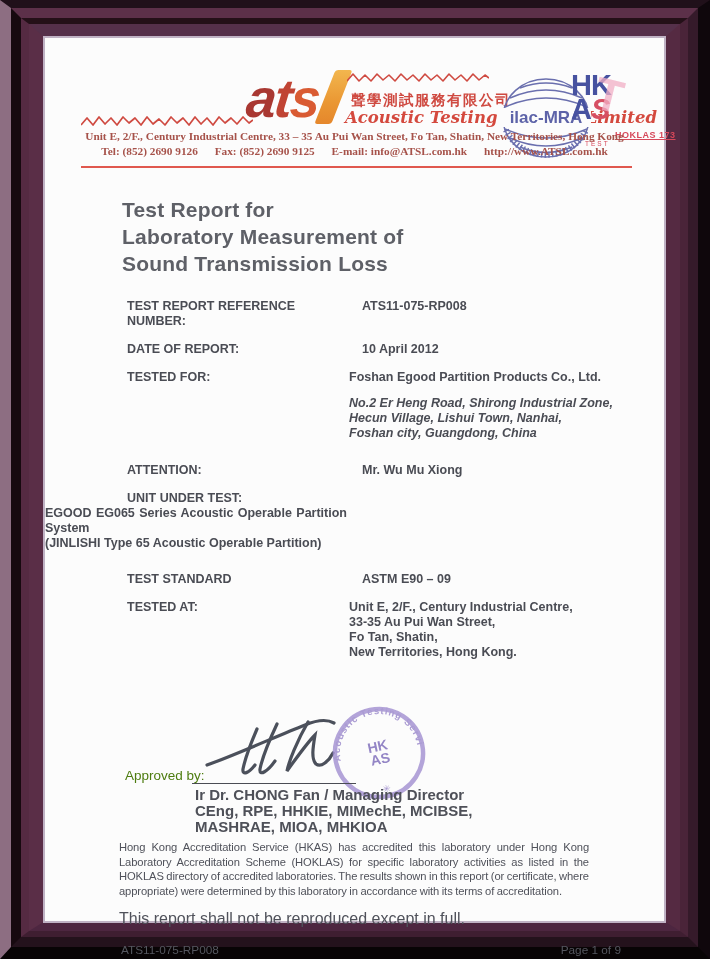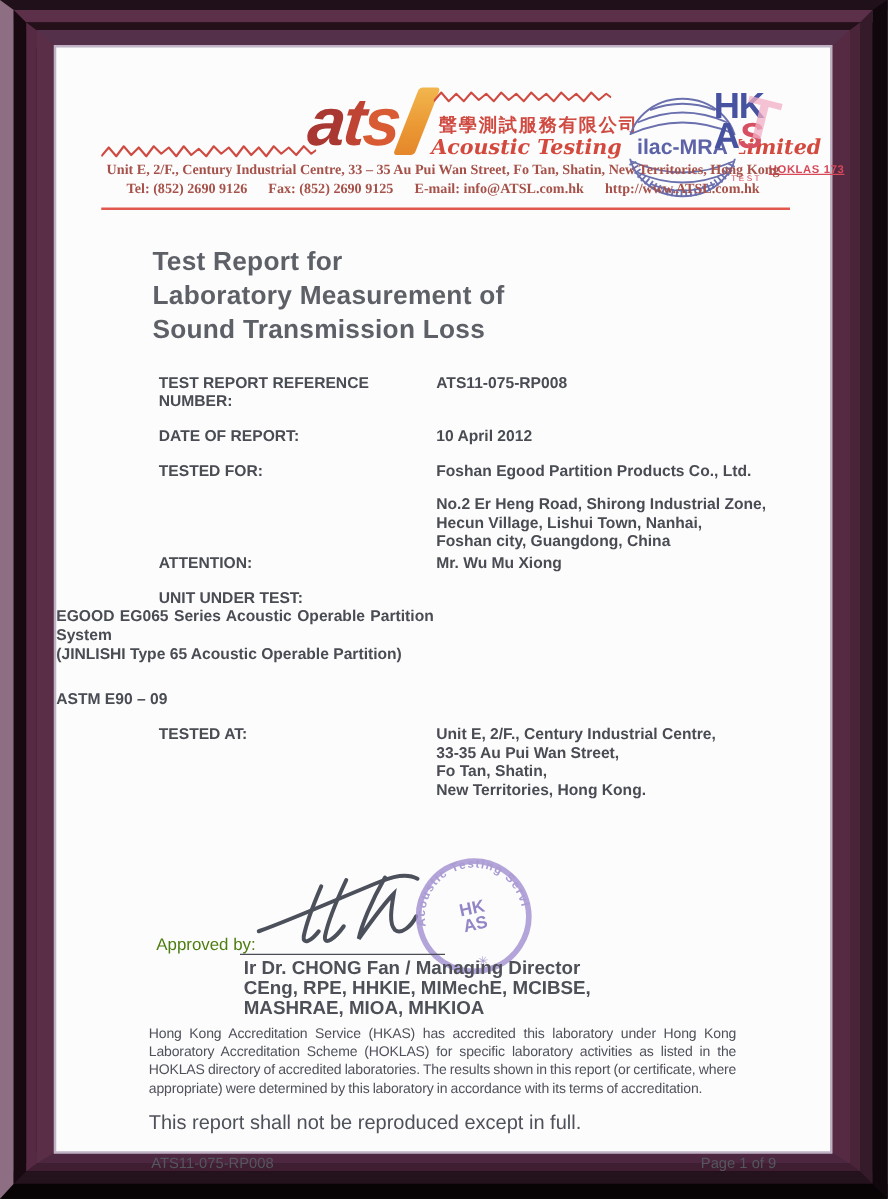--- a/index.html
+++ b/index.html
@@ -63,22 +63,22 @@
   .title span { display:block; }
 
   
   .details { margin-top:22px; font-size:12.5px; font-weight:bold; color:#4a4c54;
     line-height:15px; }
   .drow { display:flex; }
   .dlabel { width:222px; margin-left:82px; flex:none; }
   .dvalue { width:302px; white-space:pre-line; }
   .dvalue-justify { white-space:normal; }
   .dvalue-justify div { text-align:justify; }
-  .mb13 { margin-bottom:13px; } .mb11 { margin-bottom:11px; }
-  .mb17 { margin-bottom:2px; } .mb21 { margin-bottom:21px;flex-direction:column; }
+  .mb13 { margin-bottom:13px;justify-content:space-between; } .mb11 { margin-bottom:11px; }
+  .mb17 { margin-bottom:22px;font-style:italic; } .mb21 { margin-bottom:21px;flex-direction:column; }
 
   
   .approval { position:relative; height:135px; margin-top:45px; }
   .approved-label { position:absolute; left:80px; top:63px; font-size:13.5px;
     color:#4d7c0f; }
   .sig-svg { position:absolute; left:160px; top:0; }
   .sig-line { position:absolute; left:147px; top:78px; width:164px;
     border-top:1.6px solid #4a4c54; }
   .signer-block { position:absolute; left:150px; top:82px; font-size:15px;
     font-weight:bold; color:#4e5058; line-height:16px; }
@@ -190,20 +190,21 @@
           <div class="dvalue">Mr. Wu Mu Xiong</div>
         </div>
         <div class="drow mb21">
           <div class="dlabel">UNIT UNDER TEST:</div>
           <div class="dvalue dvalue-justify">
             <div>EGOOD EG065 Series Acoustic Operable Partition System</div>
             <div>(JINLISHI Type 65 Acoustic Operable Partition)</div>
           </div>
         </div>
         <div class="drow mb13">
+          <div class="dlabel">TEST STANDARD</div>
           <div class="dvalue">ASTM E90 – 09</div>
         </div>
         <div class="drow">
           <div class="dlabel">TESTED AT:</div>
           <div class="dvalue">Unit E, 2/F., Century Industrial Centre,
 33-35 Au Pui Wan Street,
 Fo Tan, Shatin,
 New Territories, Hong Kong.</div>
         </div>
       </div>

